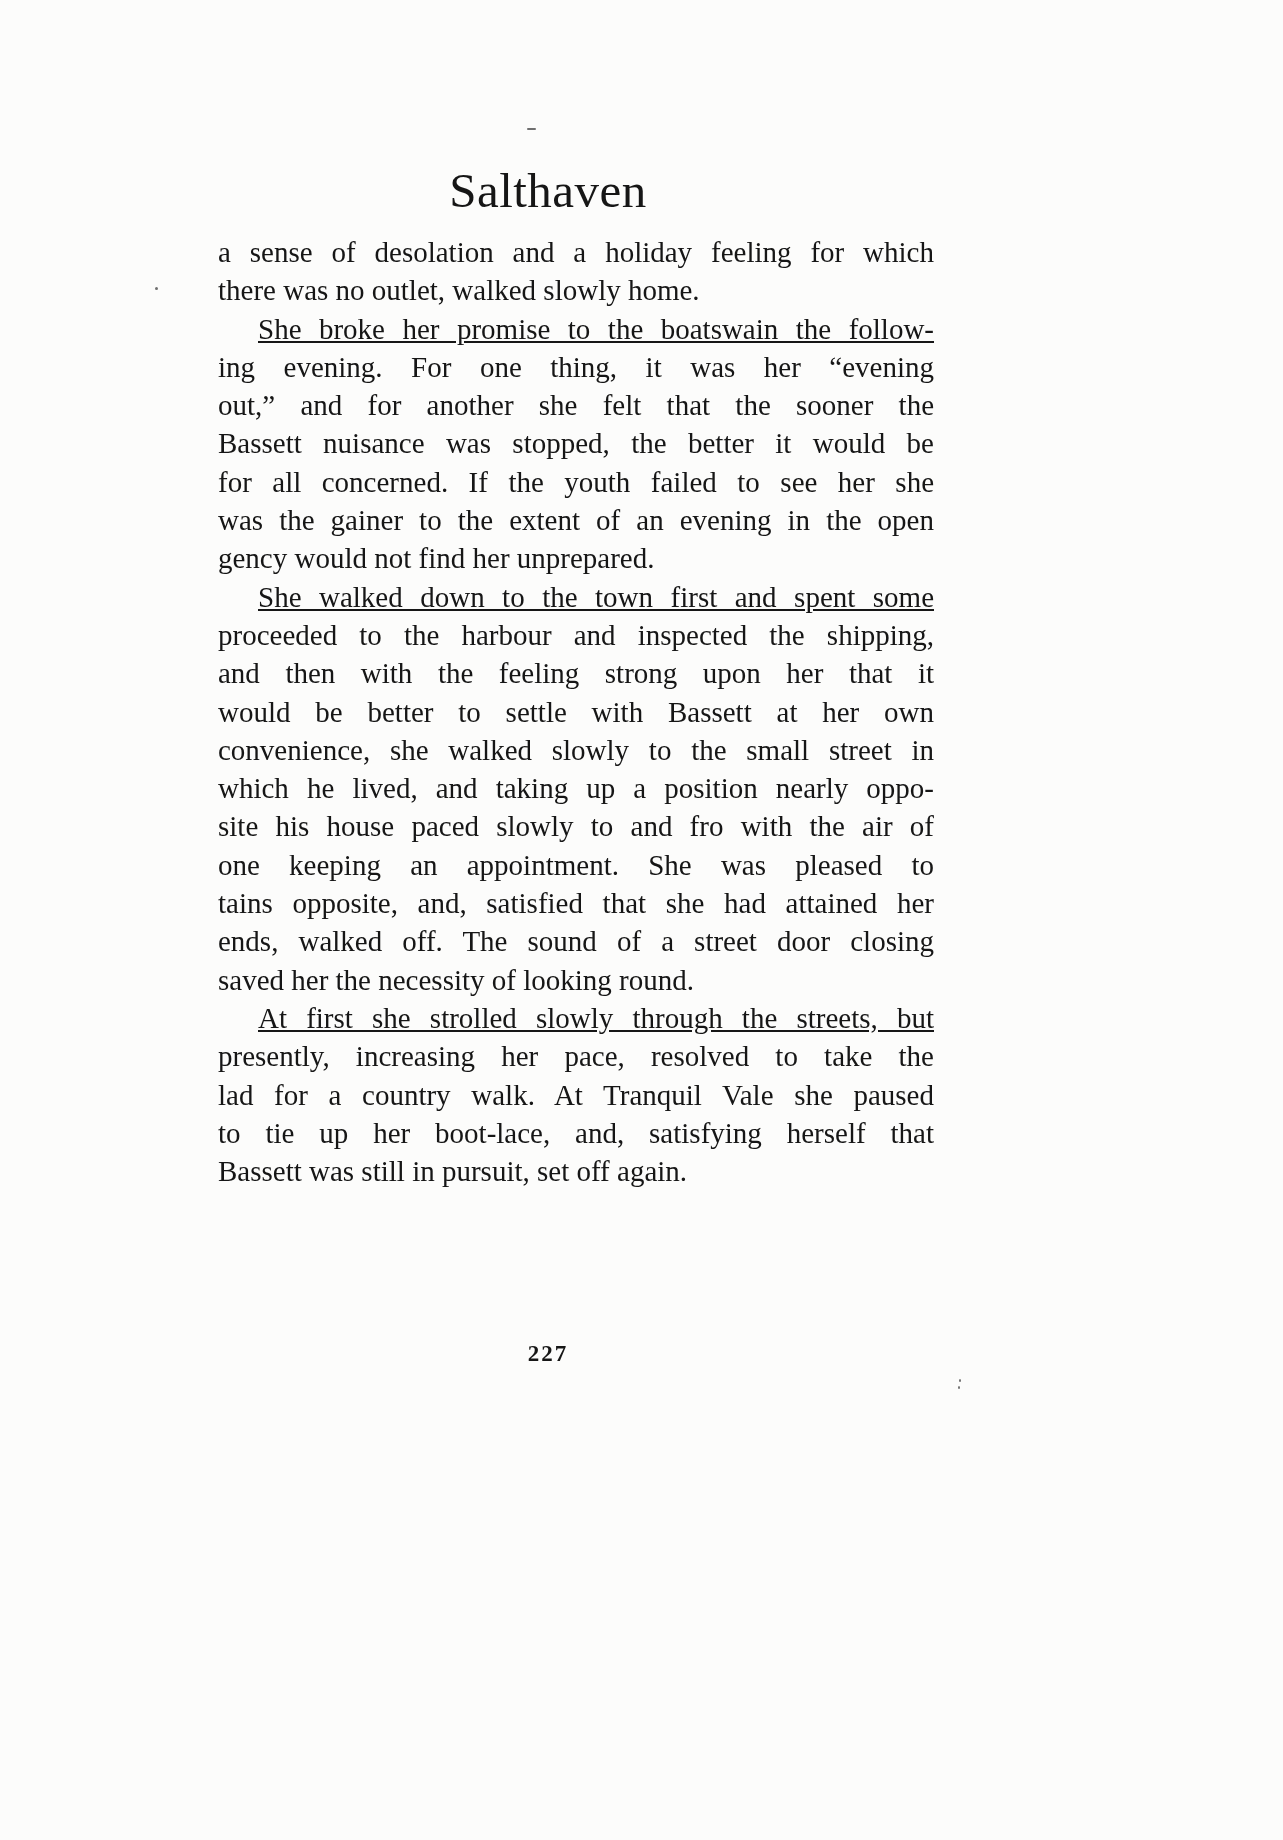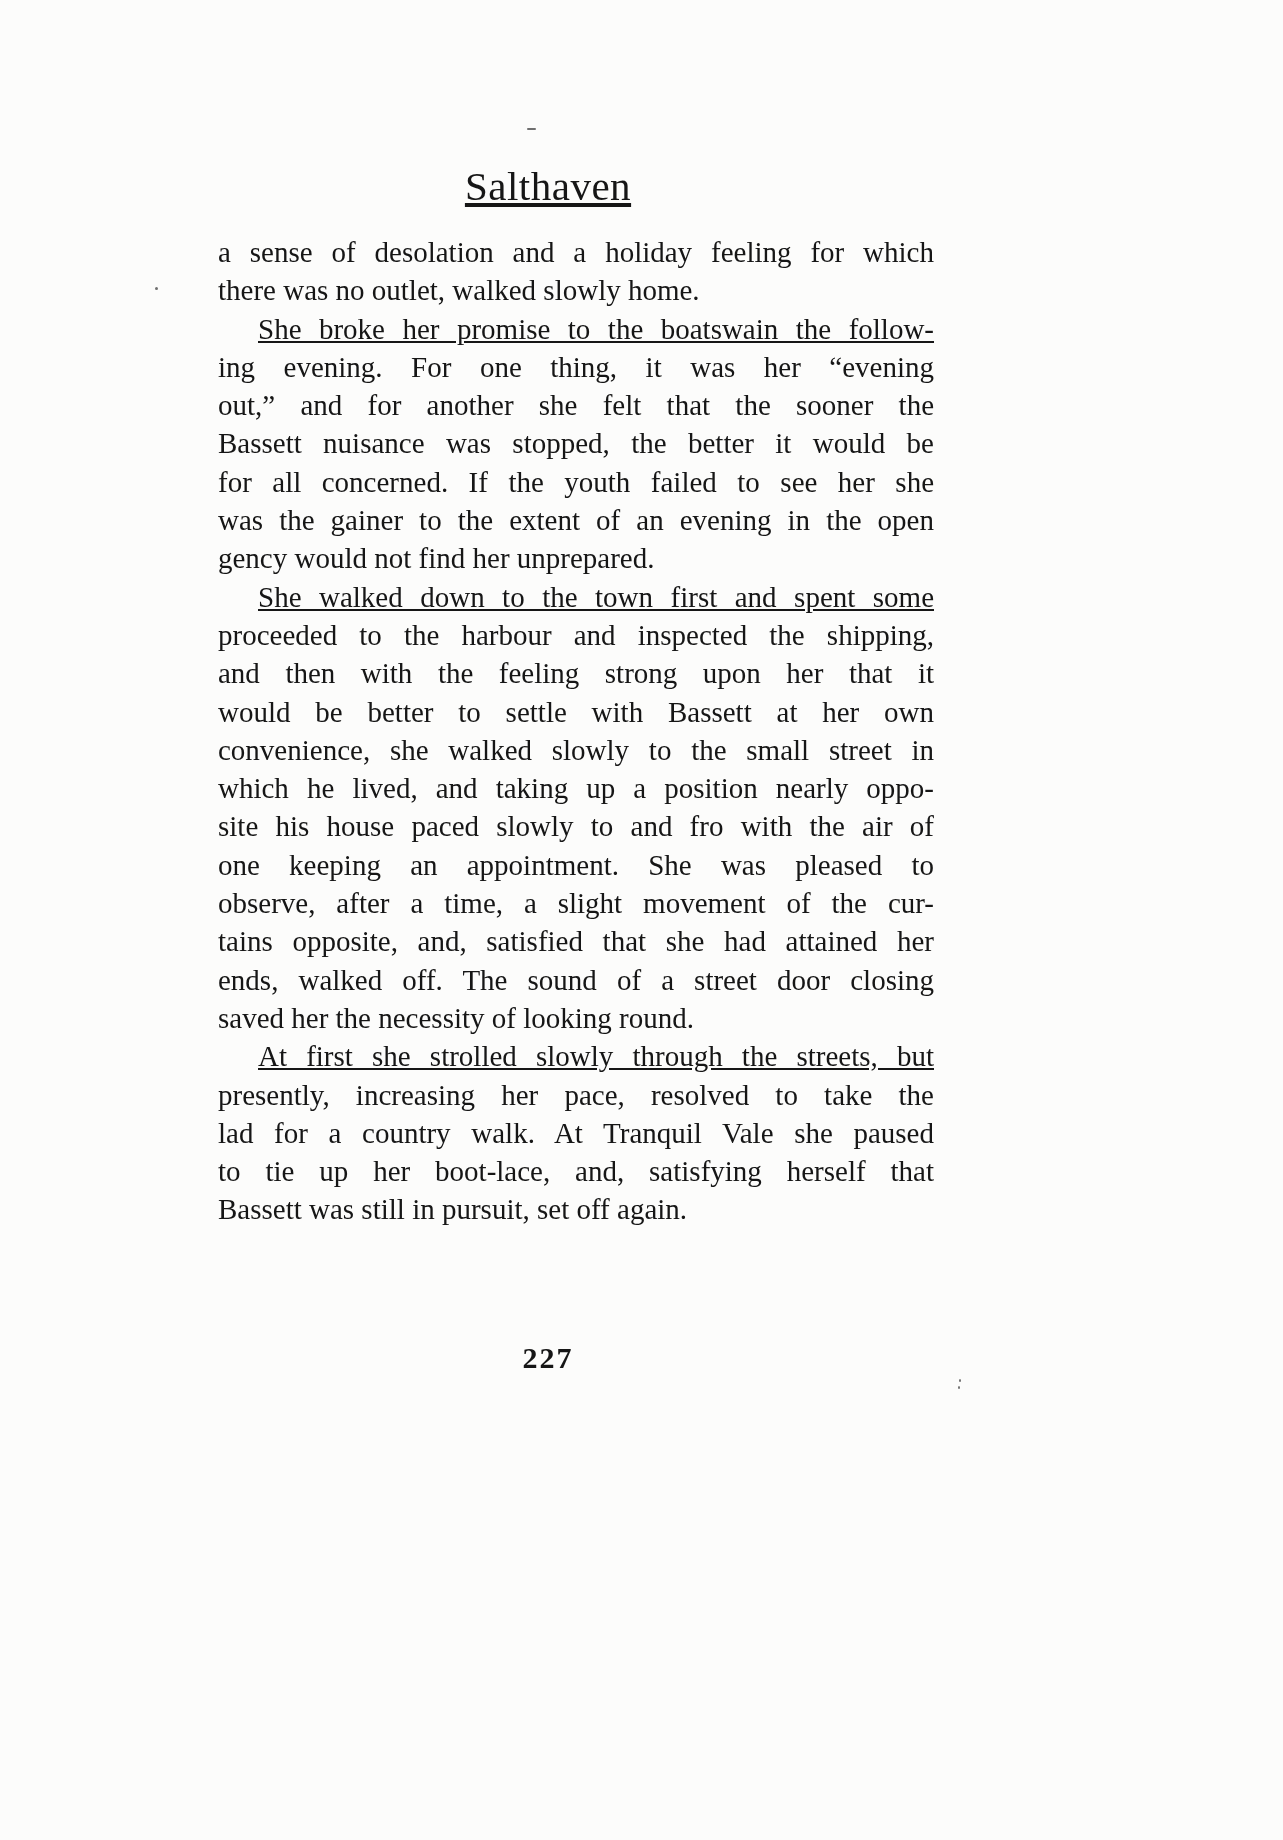--- a/index.html
+++ b/index.html
@@ -14,23 +14,22 @@
     font-family: "Liberation Serif", "DejaVu Serif", serif;
     color: #161616;
     overflow: hidden;
   }
   .page-title {
     position: absolute;
     top: 162px;
     left: 190px;
     width: 716px;
     text-align: center;
-    font-size: 41px;
+    font-size: 49px;
     letter-spacing: 0.5px;
-    text-decoration: underline;
   }
   .text-block {
     position: absolute;
     top: 233px;
     left: 190px;
     width: 716px;
     font-size: 29px;
     margin-left: 28px;
   }
   .line {
@@ -44,21 +43,21 @@
   .line.indent {
     text-indent: 40px;
     text-decoration: underline;
   }
   .page-number {
     position: absolute;
     top: 1341px;
     left: 190px;
     width: 716px;
     text-align: center;
-    font-size: 30px;
+    font-size: 23px;
     font-weight: 700;
     letter-spacing: 2px;
   }
   .artifact {
     position: absolute;
     background: #6f6f6f;
   }
 </style>
 </head>
 <body>
@@ -76,21 +75,20 @@
     <div class="line">was the gainer to the extent of an evening in the open</div>
     <div class="line last">gency would not find her unprepared.</div>
     <div class="line indent">She walked down to the town first and spent some</div>
     <div class="line">proceeded to the harbour and inspected the shipping,</div>
     <div class="line">and then with the feeling strong upon her that it</div>
     <div class="line">would be better to settle with Bassett at her own</div>
     <div class="line">convenience, she walked slowly to the small street in</div>
     <div class="line">which he lived, and taking up a position nearly oppo-</div>
     <div class="line">site his house paced slowly to and fro with the air of</div>
     <div class="line">one keeping an appointment. She was pleased to</div>
-    <div class="line">observe, after a time, a slight movement of the cur-</div>
     <div class="line">tains opposite, and, satisfied that she had attained her</div>
     <div class="line">ends, walked off. The sound of a street door closing</div>
     <div class="line last">saved her the necessity of looking round.</div>
     <div class="line indent">At first she strolled slowly through the streets, but</div>
     <div class="line">presently, increasing her pace, resolved to take the</div>
     <div class="line">lad for a country walk. At Tranquil Vale she paused</div>
     <div class="line">to tie up her boot-lace, and, satisfying herself that</div>
     <div class="line last">Bassett was still in pursuit, set off again.</div>
   </div>
 

